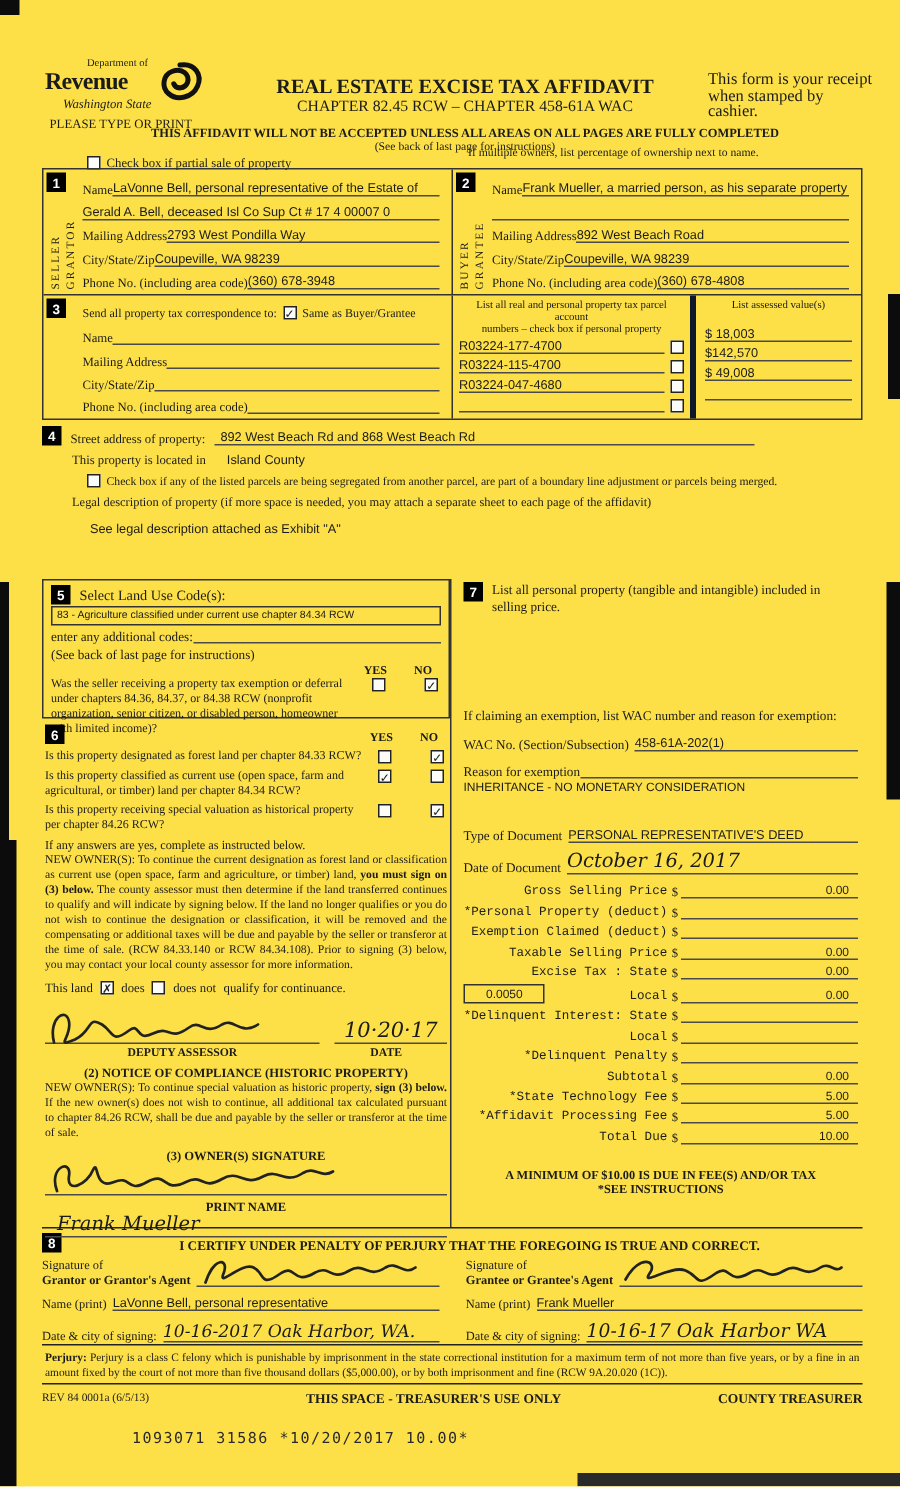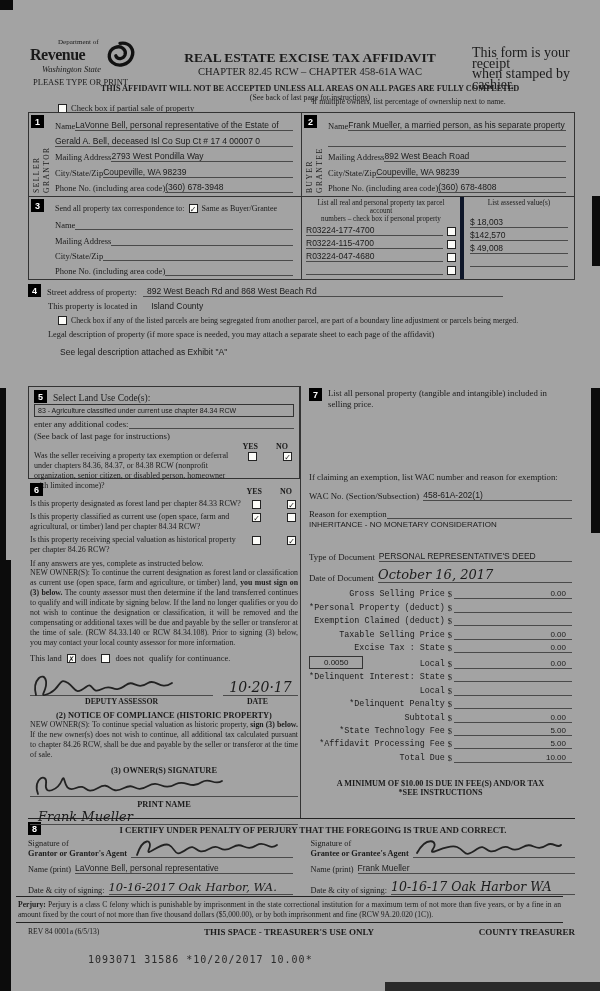--- a/index.html
+++ b/index.html
@@ -1,19 +1,19 @@
 <!DOCTYPE html>
 <html><head>
 <meta charset="utf-8">
 <style>
   * { margin:0; padding:0; box-sizing:border-box; }
   html,body { background:#ffffff; }
   .page {
     position:relative; width:600px; height:991px;
-    background:#a3a3a3; color:#1b1b1b; overflow:hidden;
+    background:#fde047; color:#1b1b1b; overflow:hidden;
     font-family:"Liberation Serif","DejaVu Serif",serif; font-size:8.5px;
   }
   .abs { position:absolute; }
   .b { font-weight:bold; }
   .c { text-align:center; }
   .typed { font-family:"Liberation Sans","DejaVu Sans",sans-serif; font-size:8.5px; }
   .hw { font-family:"DejaVu Serif",serif; font-style:italic; }
   .f { display:flex; align-items:flex-end; }
   .lbl { white-space:nowrap; }
   .ul { border-bottom:1px solid #4a4a4a; }
@@ -70,21 +70,21 @@
         <div class="logoRev">Revenue</div>
         <div style="font-style:italic;font-size:8.5px;padding-left:12px">Washington State</div>
       </div>
       <svg width="34" height="30" viewBox="0 0 40 36" style="margin-top:2px">
         <path d="M20 4 C32 2 38 12 34 21 C30 30 18 33 11 27 C5 22 6 12 14 9 C22 6 28 12 26 18 C24 23 17 24 15 19" fill="none" stroke="#111" stroke-width="4" stroke-linecap="round"></path>
       </svg>
     </div>
   </div>
   <div class="abs b c" style="top:50px;left:150px;width:320px;font-size:13.5px">REAL ESTATE EXCISE TAX AFFIDAVIT</div>
   <div class="abs c" style="top:66px;left:150px;width:320px;font-size:10.5px">CHAPTER 82.45 RCW – CHAPTER 458-61A WAC</div>
-  <div class="abs" style="top:48px;left:472px;width:110px;font-size:14px;line-height:10.5px">
+  <div class="abs" style="top:48px;left:472px;width:110px;font-size:11px;line-height:10.5px">
     <div>This form is your receipt</div>
     <div>when stamped by cashier.</div>
   </div>
   <div class="abs" style="top:77px;left:33px;font-size:8.5px">PLEASE TYPE OR PRINT</div>
   <div class="abs b c" style="top:84px;left:60px;width:500px;font-size:8.3px">THIS AFFIDAVIT WILL NOT BE ACCEPTED UNLESS ALL AREAS ON ALL PAGES ARE FULLY COMPLETED</div>
   <div class="abs c" style="top:93px;left:150px;width:320px;font-size:7.8px">(See back of last page for instructions)</div>
   <div class="abs" style="top:97px;left:312px;width:270px;font-size:7.8px">If multiple owners, list percentage of ownership next to name.</div>
   <div class="abs f" style="top:103px;left:58px;gap:4px">
     <span class="cb"></span>
     <span>Check box if partial sale of property</span>
@@ -478,21 +478,21 @@
           <span class="ul fill typed">Frank Mueller</span>
         </div>
         <div class="f" style="gap:4px;margin-top:6px;height:15px">
           <span class="lbl" style="font-size:8.3px">Date &amp; city of signing:</span>
           <span class="ul fill hw" style="font-size:12.5px">10-16-17   Oak Harbor WA</span>
         </div>
       </div>
     </div>
   </div>
 
-  <div class="abs" style="top:896px;left:16px;width:547px;border-top:1.5px solid #222;border-bottom:1.5px solid #222;padding:3px 2px">
+  <div class="abs" style="top:896px;left:28px;width:547px;border-top:1.5px solid #222;border-bottom:1.5px solid #222;padding:3px 2px">
     <div style="font-size:7.6px;line-height:9.5px;text-align:justify">
       <span class="b">Perjury:</span><span> Perjury is a class C felony which is punishable by imprisonment in the state correctional institution for a maximum term of not more than five years, or by a fine in an amount fixed by the court of not more than five thousand dollars ($5,000.00), or by both imprisonment and fine (RCW 9A.20.020 (1C)).</span>
     </div>
   </div>
 
   <div class="abs f" style="top:927px;left:28px;width:547px;justify-content:space-between;align-items:flex-start">
     <span style="font-size:7.6px">REV 84 0001a (6/5/13)</span>
     <span class="b" style="font-size:9px">THIS SPACE - TREASURER'S USE ONLY</span>
     <span class="b" style="font-size:9px">COUNTY TREASURER</span>
   </div>

